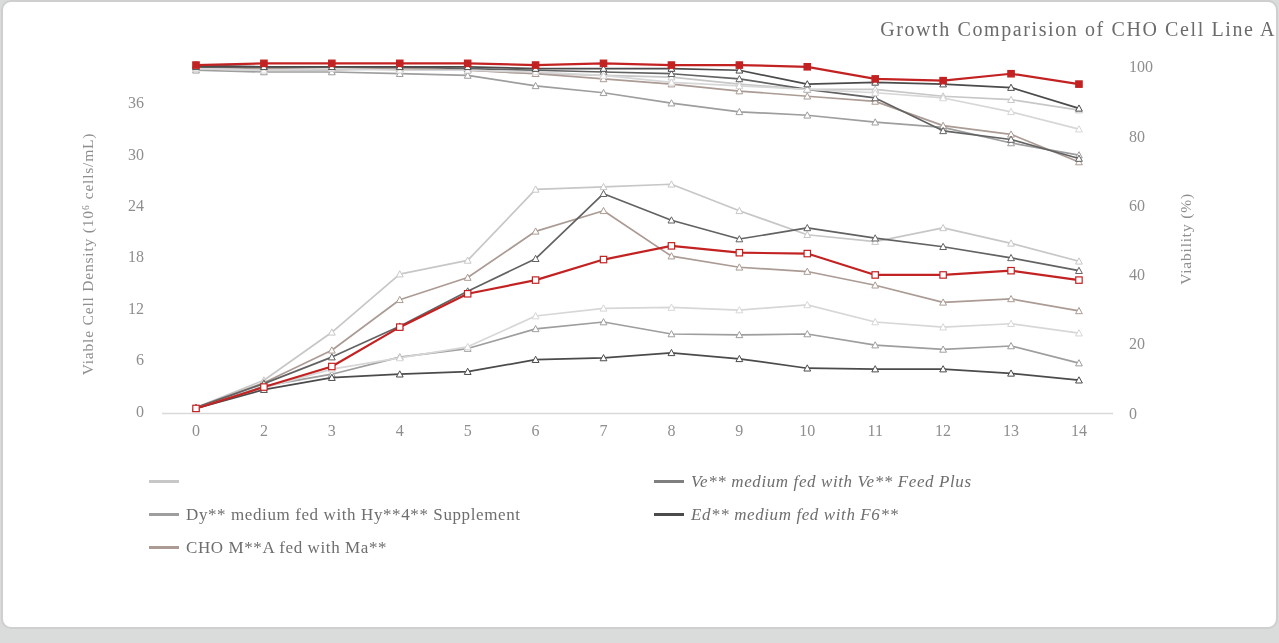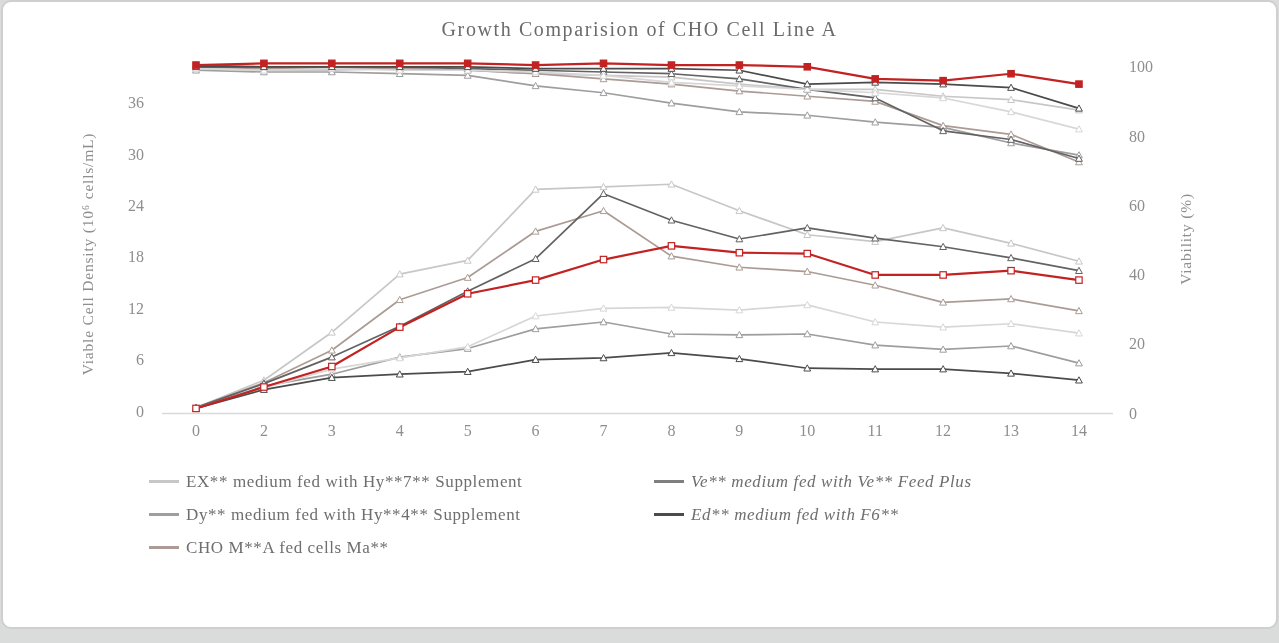--- a/index.html
+++ b/index.html
@@ -1,19 +1,19 @@
 <!DOCTYPE html>
 <html><head>
 <meta charset="utf-8">
 <style>
   html,body{margin:0;padding:0;width:1279px;height:643px;overflow:hidden;
     background:#dadbdb;font-family:"Liberation Serif",serif;}
   .card{position:absolute;top:0;left:1px;width:1273px;height:625px;background:#ffffff;
     border:2px solid #cfcfcf;border-radius:10px;}
-  .chart-title{position:absolute;top:16px;left:0;width:100%;text-align:center;
+  .chart-title{position:absolute;top:16px;left:0;width:100%;text-align:right;
     font-size:20px;letter-spacing:1.6px;color:#6b6b6b;}
   .plot-svg{position:absolute;top:0;left:0;}
   svg text{font-family:"Liberation Serif",serif;fill:#8e8e8e;}
   .legend{position:absolute;top:463px;left:146px;width:1000px;}
   .legend-col{position:absolute;top:0;}
   .legend-col.c1{left:0;}
   .legend-col.c2{left:505px;font-style:italic;}
   .legend-item{display:flex;align-items:center;height:33px;}
   .swatch{display:inline-block;width:30px;height:3px;margin-right:7px;flex:0 0 30px;}
   .legend-label{font-size:17px;color:#6e6e6e;letter-spacing:0.6px;white-space:nowrap;}
@@ -264,29 +264,28 @@
       <rect x="869" y="73.71699999999997" width="6.4" height="6.4" fill="#c32222" stroke="#c32222" stroke-width="1.2"></rect>
       <rect x="936.92" y="75.44799999999996" width="6.4" height="6.4" fill="#c32222" stroke="#c32222" stroke-width="1.2"></rect>
       <rect x="1004.8399999999999" y="68.52399999999999" width="6.4" height="6.4" fill="#c32222" stroke="#c32222" stroke-width="1.2"></rect>
       <rect x="1072.76" y="78.90999999999995" width="6.4" height="6.4" fill="#c32222" stroke="#c32222" stroke-width="1.2"></rect>
     </svg>
 
   <div class="legend">
     <div class="legend-col c1">
       <div class="legend-item">
         <span class="swatch" style="background: rgb(199, 199, 199);"></span>
-        <span class="legend-label">EX** medium fed with Hy**7** Supplement</span>
       </div>
       <div class="legend-item">
         <span class="swatch" style="background: rgb(158, 158, 158);"></span>
         <span class="legend-label">Dy** medium fed with Hy**4** Supplement</span>
       </div>
       <div class="legend-item">
         <span class="swatch" style="background: rgb(171, 155, 148);"></span>
-        <span class="legend-label">CHO M**A fed cells Ma**</span>
+        <span class="legend-label">CHO M**A fed with Ma**</span>
       </div>
     </div>
     <div class="legend-col c2">
       <div class="legend-item">
         <span class="swatch" style="background: rgb(127, 127, 127);"></span>
         <span class="legend-label">Ve** medium fed with Ve** Feed Plus</span>
       </div>
       <div class="legend-item">
         <span class="swatch" style="background: rgb(75, 75, 75);"></span>
         <span class="legend-label">Ed** medium fed with F6**</span>

